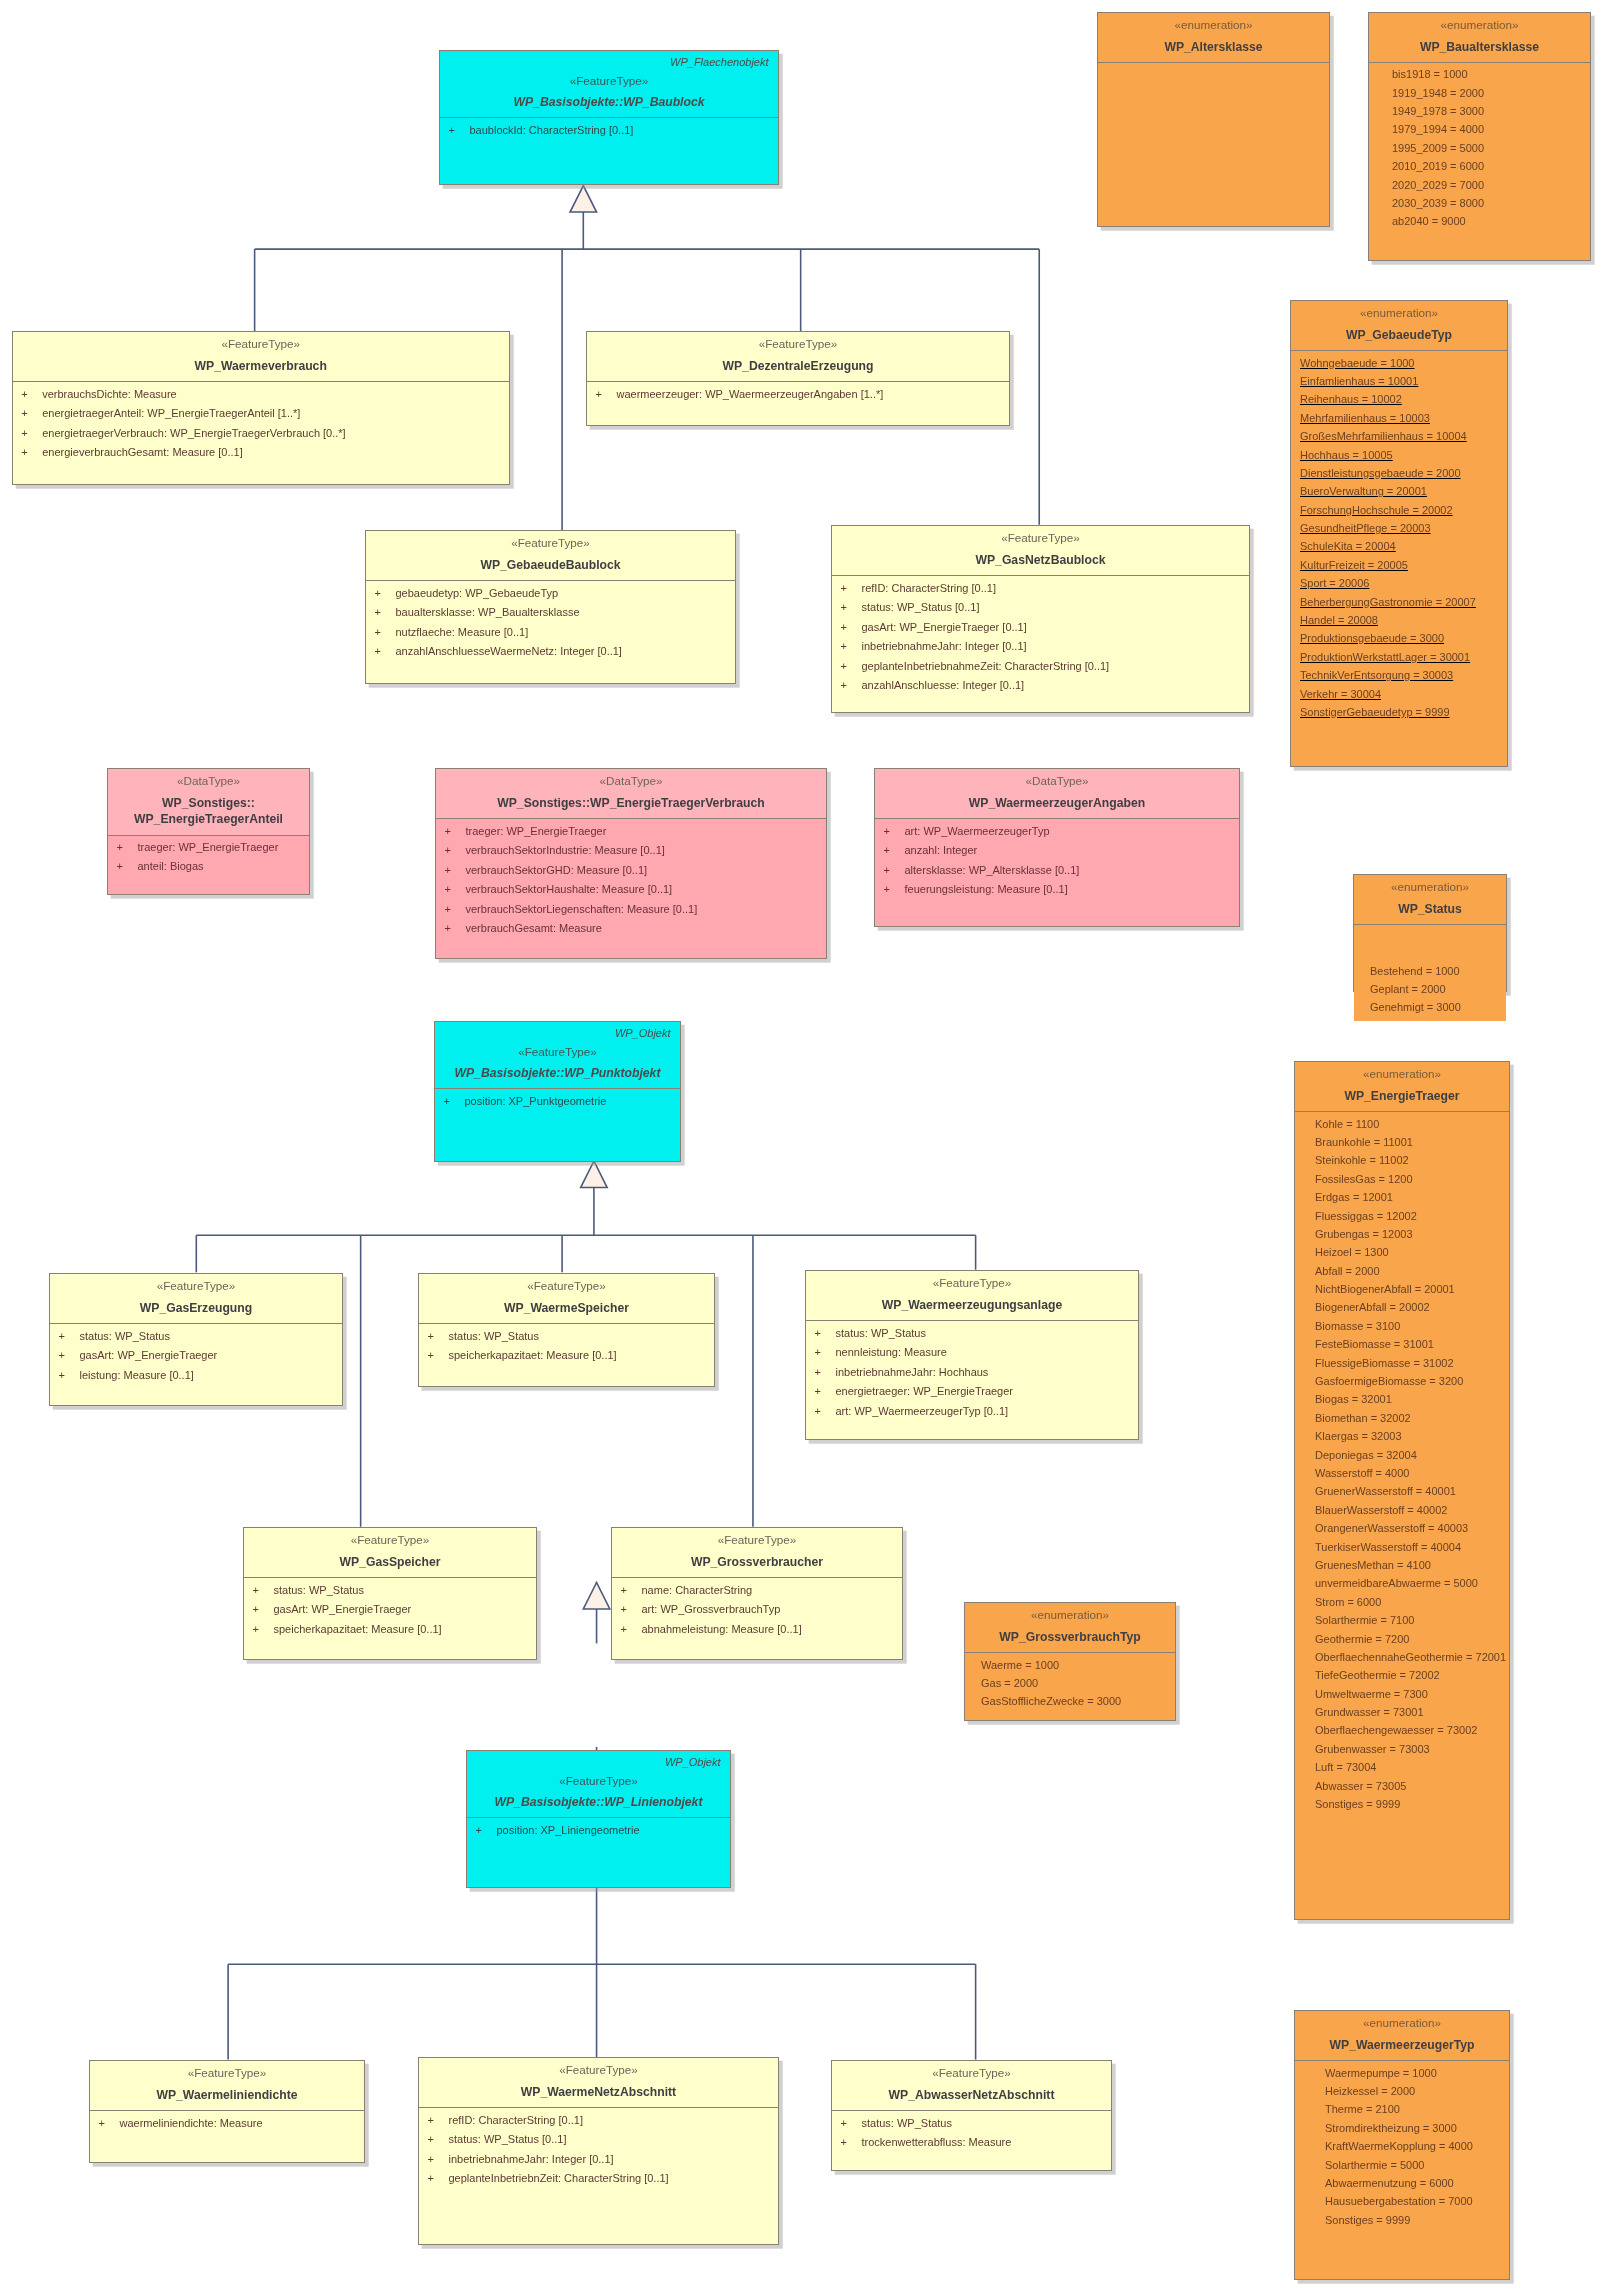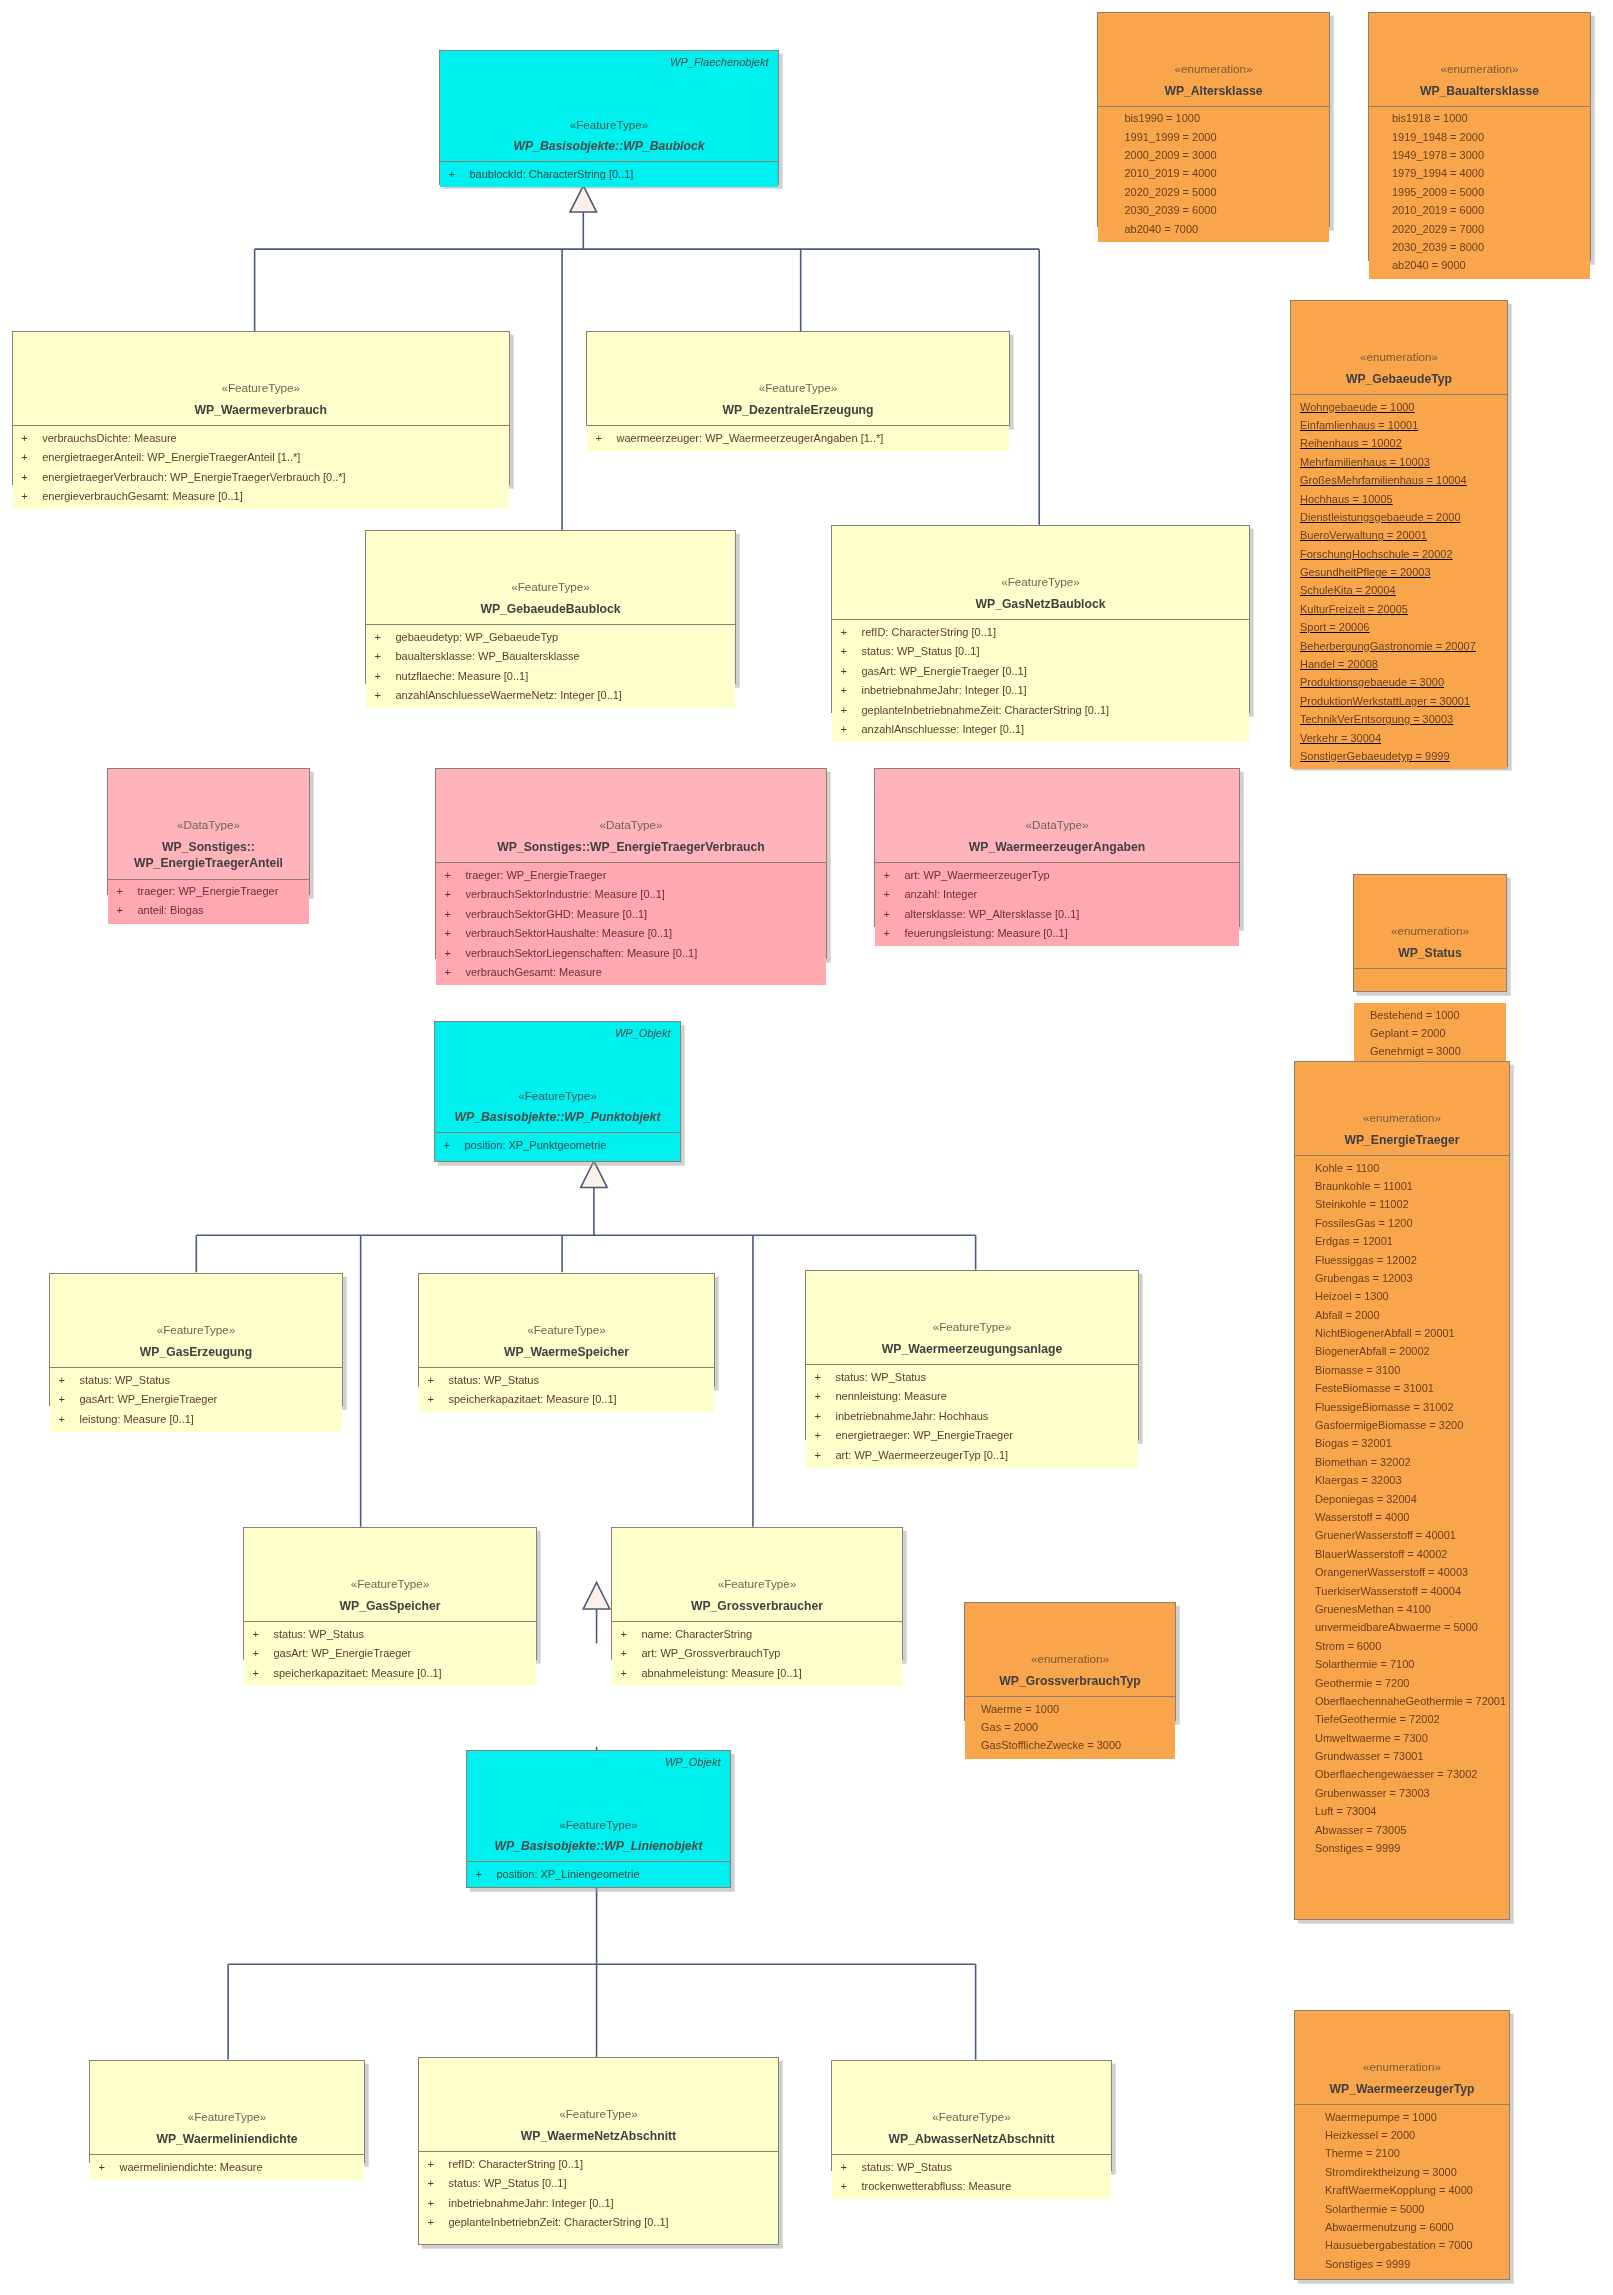--- a/index.html
+++ b/index.html
@@ -44,21 +44,20 @@
   .enum{background:#f9a council;}
   .enum{background:#faa council;}
   .enum{background:#f9a54c;}
   .enum .hdr{background:#f9a54c;}
   .enum .body{background:#f9a54c;}
 
   
   .stereo{
     font-size:11.7px;color:#6d6458;line-height:1.25;
     display:block;
-    margin-top:44px;
   }
   .cname{
     font-size:12.2px;font-weight:bold;color:#3f3f42;line-height:1.3;
     display:block;margin-top:7px;
   }
   .abs .cname{font-style:italic;color:#4a4a4a;}
   .abs .stereo{color:#3a5a5a;}
   .pkgline{
     font-size:11px;font-style:italic;color:#4a4a4a;
     text-align:right;display:block;padding:2.1px 2.1px 5.3px 0;
@@ -130,29 +129,20 @@
         <span class="vis">+</span>
         <span>baublockId: CharacterString [0..1]</span>
       </div>
     </div>
   </div>
 
   <div class="box enum" style="left:1097px;top:11.7px;width:233px;height:215px;">
     <div class="hdr">
       <span class="stereo">«enumeration»</span>
       <span class="cname">WP_Altersklasse</span>
-    </div>
-    <div class="body" style="padding-left:26.5px;">
-      <span class="lit">bis1990 = 1000</span>
-      <span class="lit">1991_1999 = 2000</span>
-      <span class="lit">2000_2009 = 3000</span>
-      <span class="lit">2010_2019 = 4000</span>
-      <span class="lit">2020_2029 = 5000</span>
-      <span class="lit">2030_2039 = 6000</span>
-      <span class="lit">ab2040 = 7000</span>
     </div>
   </div>
 
   <div class="box enum" style="left:1368px;top:11.7px;width:223px;height:249px;">
     <div class="hdr">
       <span class="stereo">«enumeration»</span>
       <span class="cname">WP_Baualtersklasse</span>
     </div>
     <div class="body" style="padding-left:23px;">
       <span class="lit">bis1918 = 1000</span>

